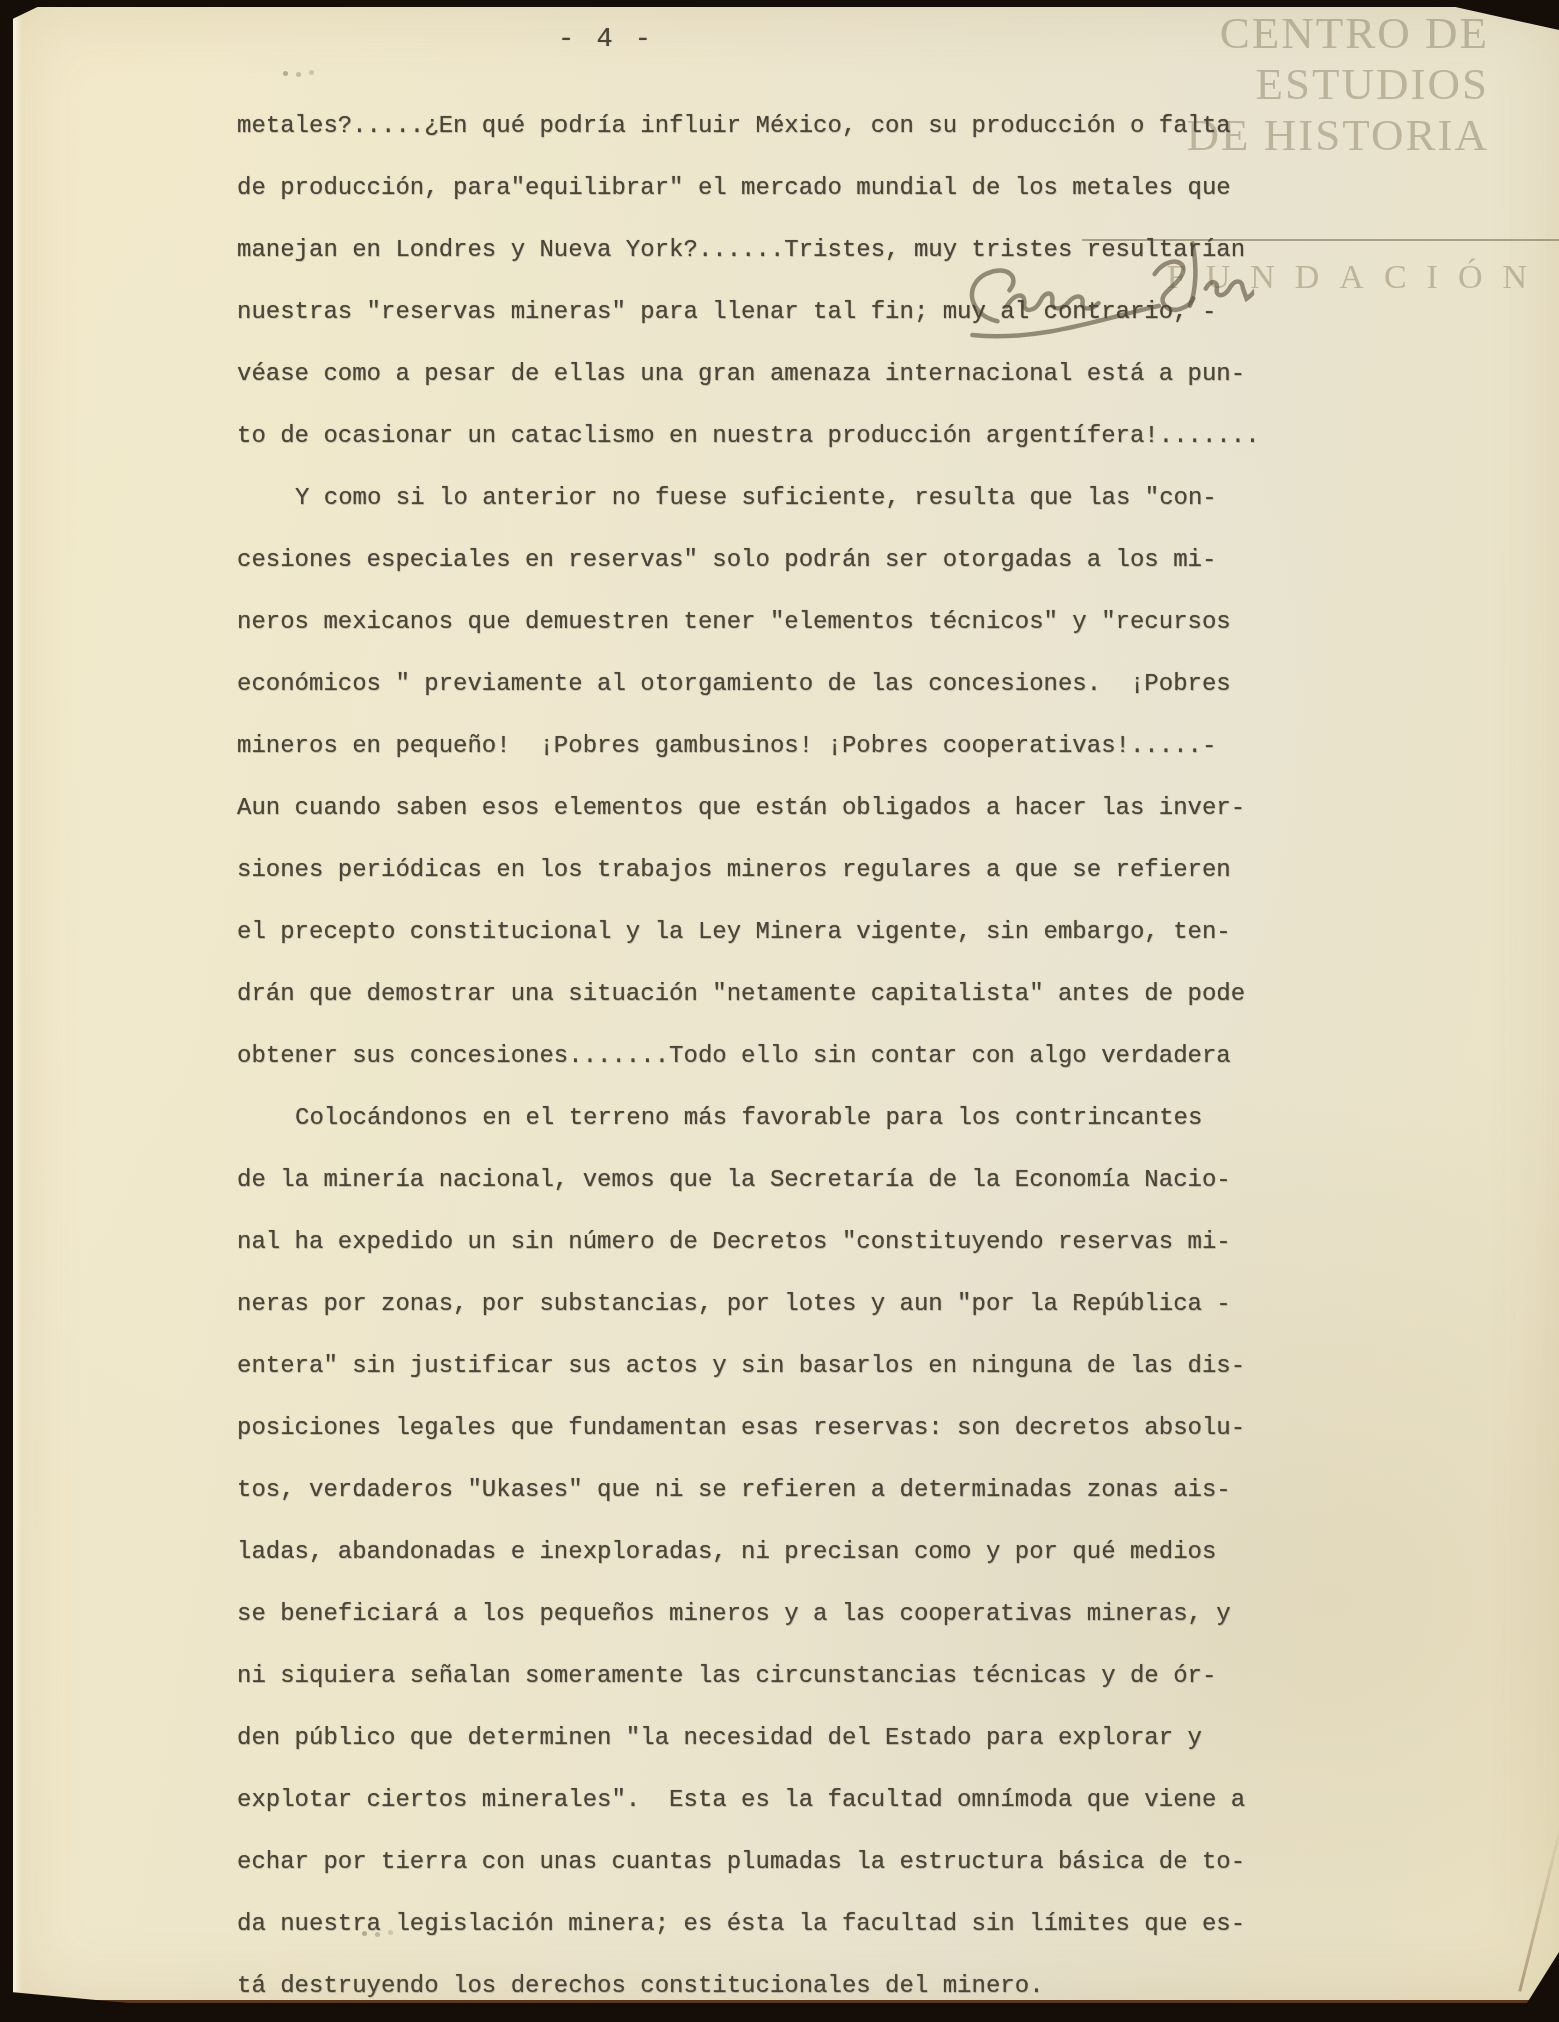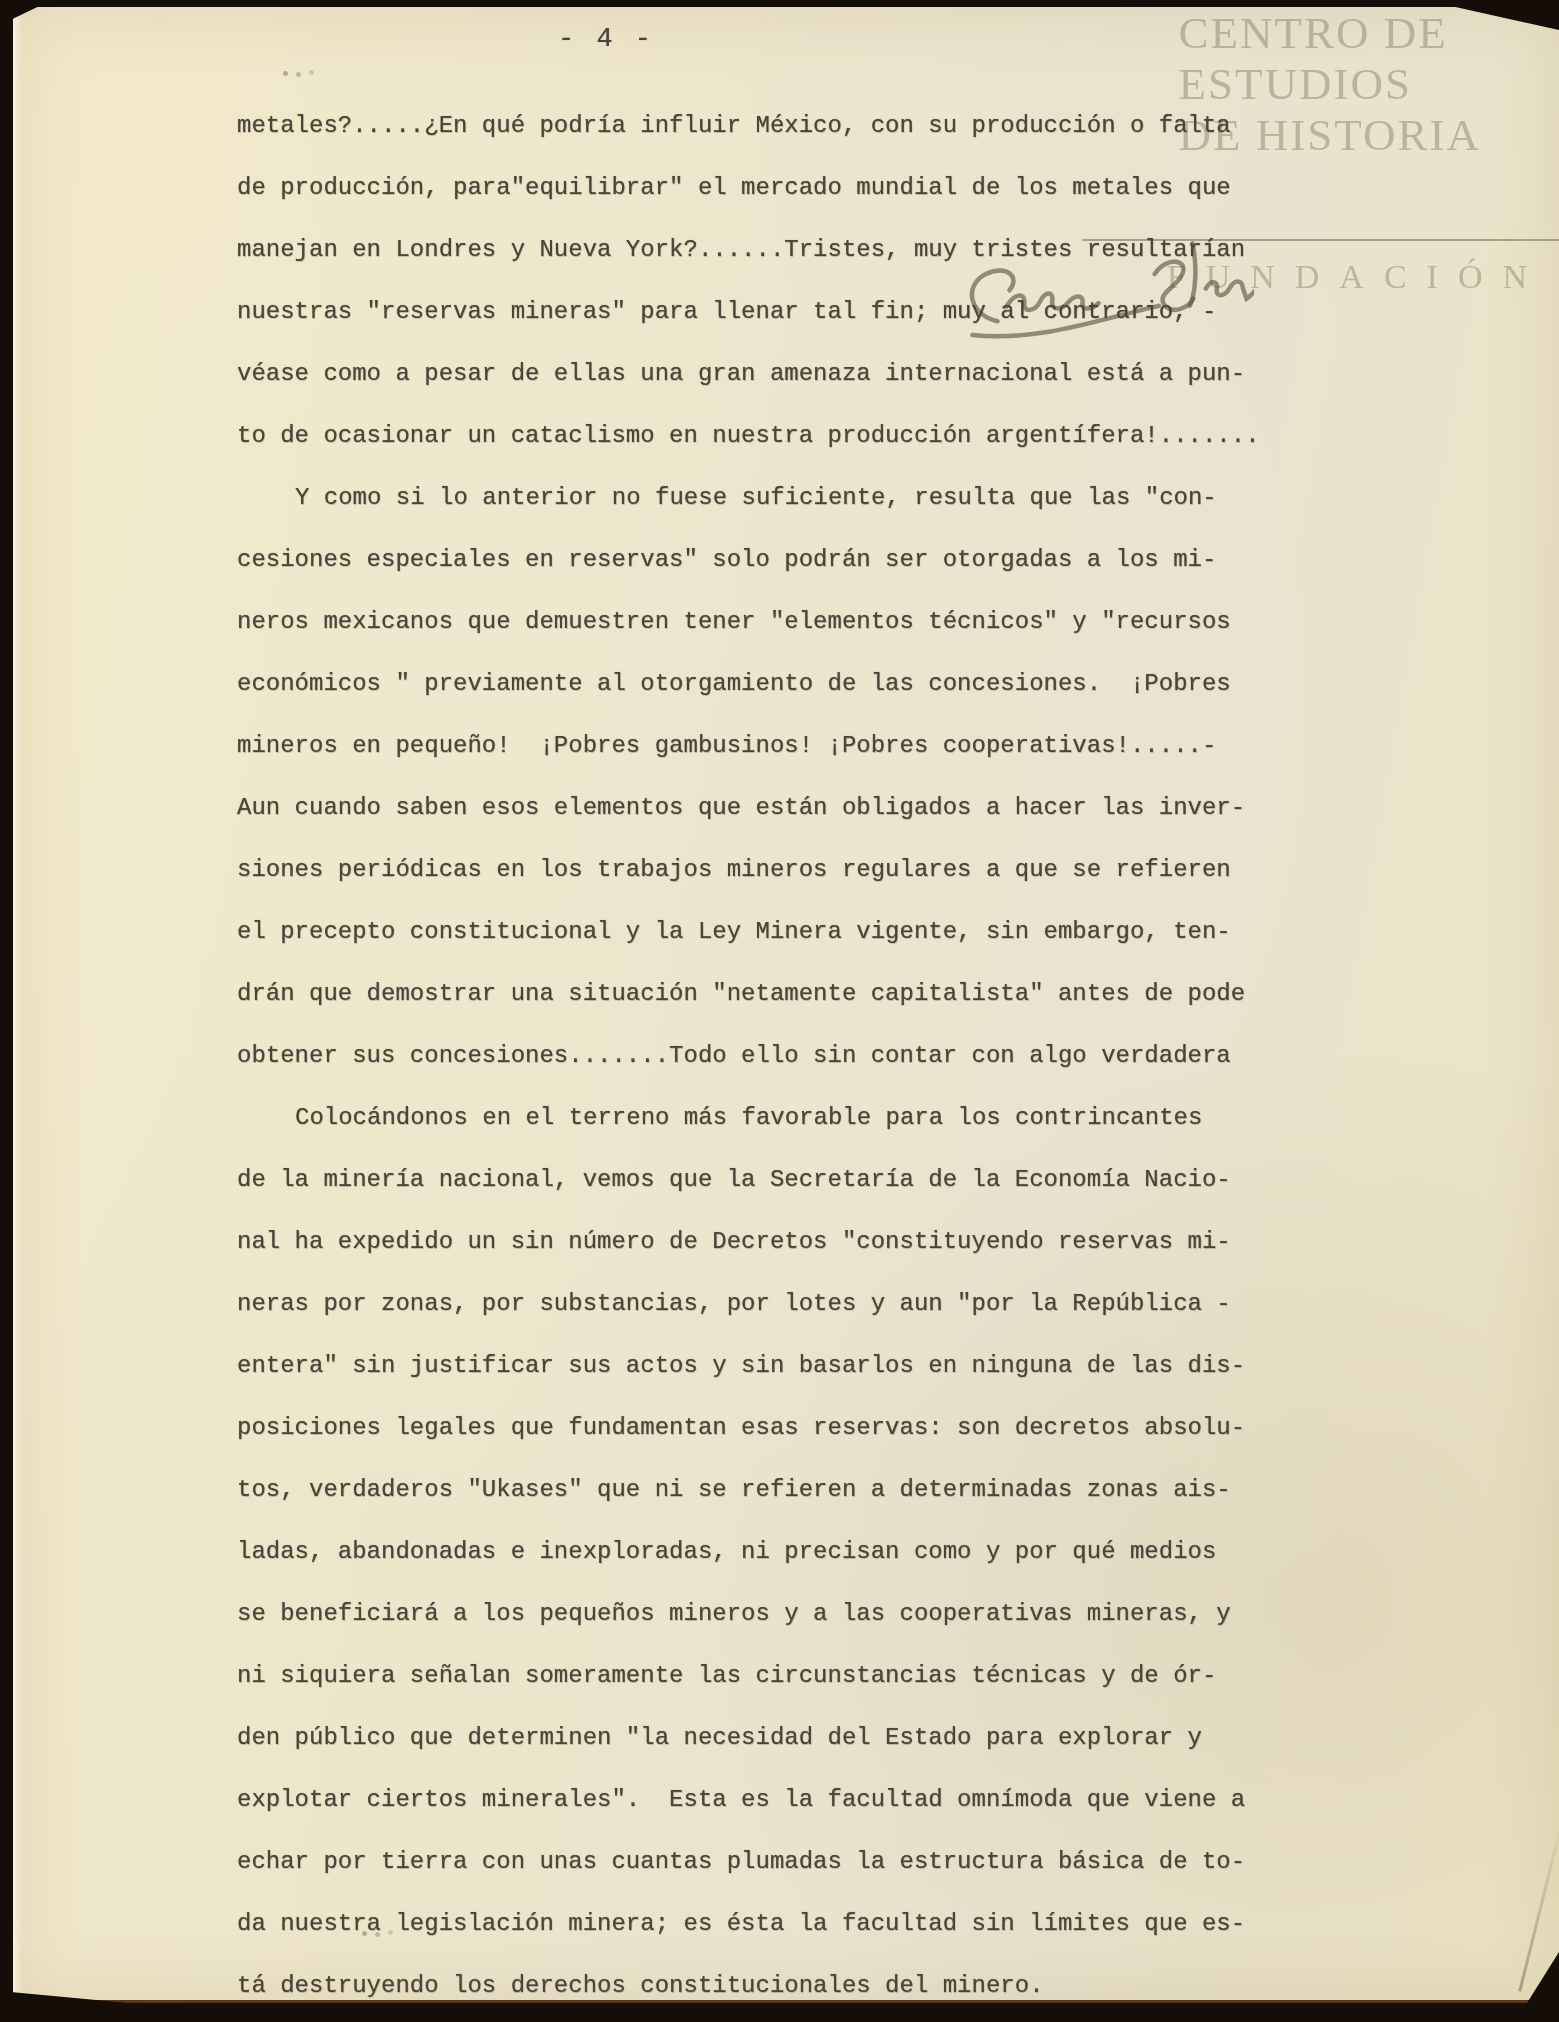--- a/index.html
+++ b/index.html
@@ -40,21 +40,21 @@
   }
   .doc{
     position:absolute;left:190px;top:95px;width:1045px;
     font-size:24px;line-height:62px;color:#4b4539;
     text-shadow:0 0 1px rgba(70,64,52,.55), 0.6px 0.6px 0 rgba(70,64,52,.22);
     margin-left:47px;
   }
   .para{white-space:pre-wrap;}
   .para.indent{text-indent:58px;}
   .watermark{
-    position:absolute;top:8px;right:78px;
+    position:absolute;top:8px;right:70px;text-align:right;
     font-family:"Liberation Serif","DejaVu Serif",serif;
     font-size:45px;line-height:51px;letter-spacing:2px;
     color:rgba(125,114,86,0.42);
   }
   .foundation{
     position:absolute;top:258px;right:12px;
     font-family:Liberation Serif, serif;
     font-size:34px;letter-spacing:20px;
     color:rgba(150,139,108,0.52);
   }

